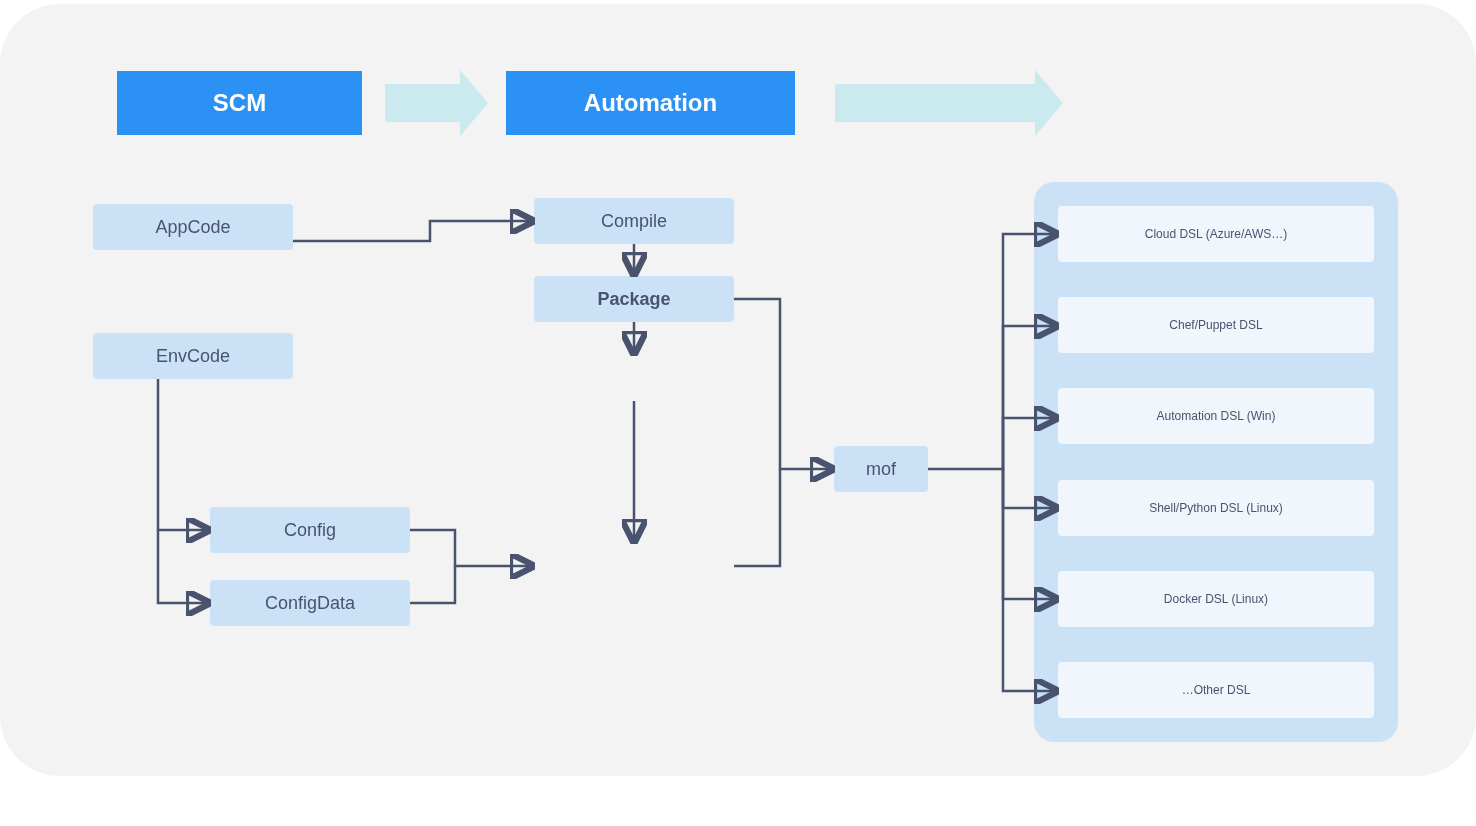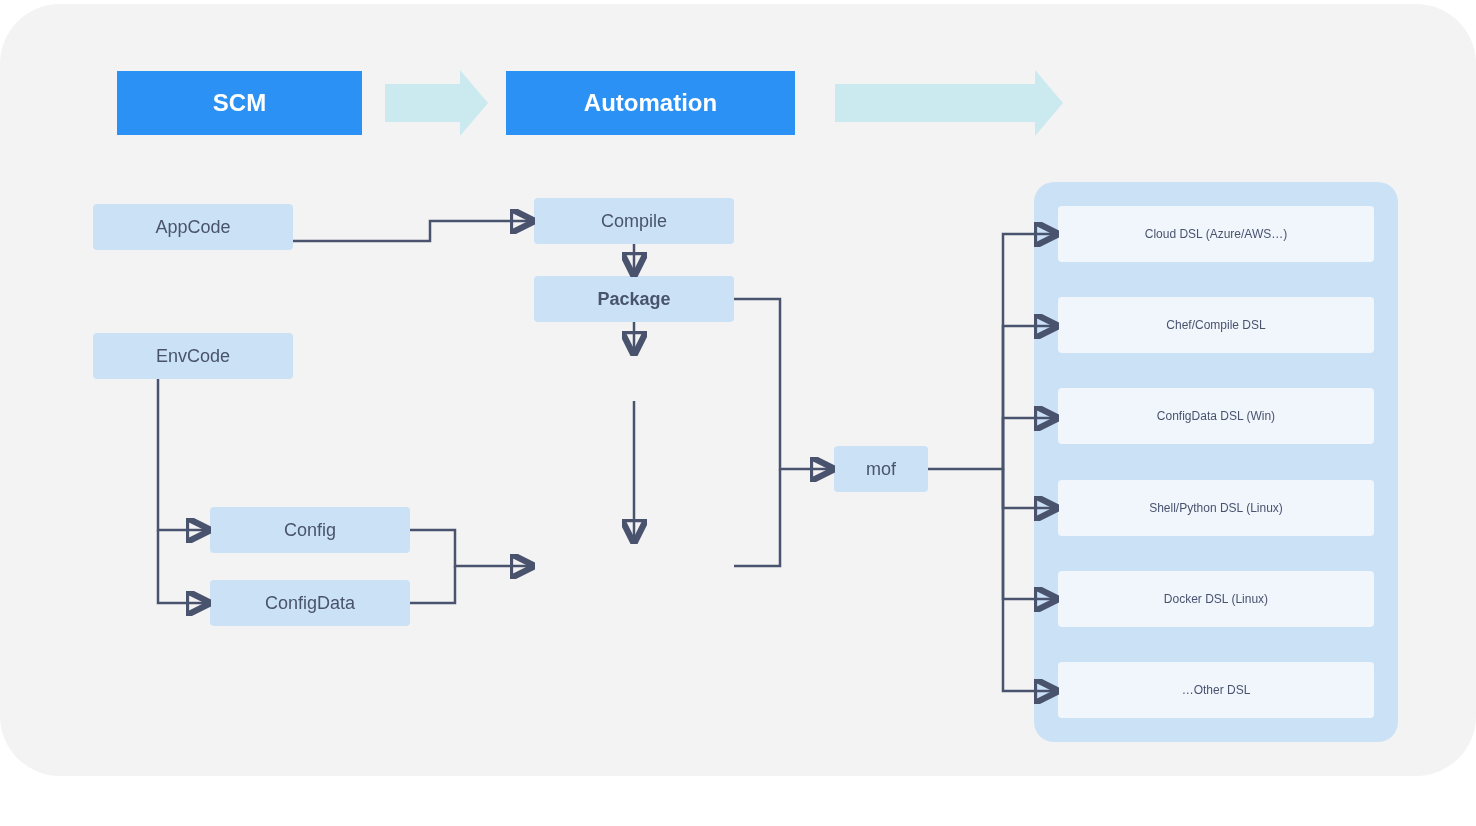--- a/index.html
+++ b/index.html
@@ -117,22 +117,22 @@
   <div class="node appcode">AppCode</div>
   <div class="node envcode">EnvCode</div>
   <div class="node config">Config</div>
   <div class="node configdata">ConfigData</div>
   <div class="node compile">Compile</div>
   <div class="node package">Package</div>
   <div class="node mof">mof</div>
 
   <div class="cloud-group">
     <div class="dsl-box">Cloud DSL (Azure/AWS…)</div>
-    <div class="dsl-box">Chef/Compile DSL</div>
-    <div class="dsl-box">ConfigData DSL (Win)</div>
+    <div class="dsl-box">Chef/Puppet DSL</div>
+    <div class="dsl-box">Automation DSL (Win)</div>
     <div class="dsl-box">Shell/Python DSL (Linux)</div>
     <div class="dsl-box">Docker DSL (Linux)</div>
     <div class="dsl-box">…Other DSL</div>
   </div>
 
   <svg class="wires">
     <defs>
       <marker id="ah" markerWidth="10" markerHeight="10" refX="8" refY="5" orient="auto">
         <path d="M0,0 L10,5 L0,10 Z" fill="#49536e"></path>
       </marker>

